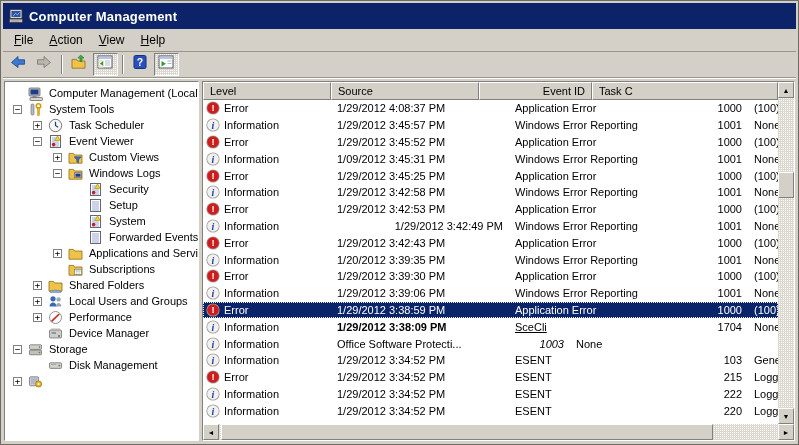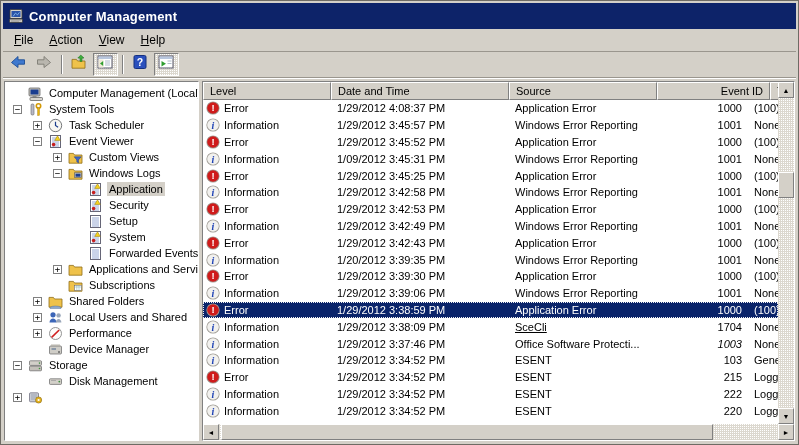--- a/index.html
+++ b/index.html
@@ -214,64 +214,52 @@
           </span>
           <span class="tree-icon">
             <svg viewBox="0 0 0 0 15 15">
               <path d="M1 3.4h4.4l1.2 1.6H14v8.2H1z" fill="#efc24a" stroke="#8f6d17" stroke-width=".8"></path>
               <rect x="6.5" y="6.8" width="7" height="4.8" fill="#cfcdc7" stroke="#555" stroke-width=".6"></rect>
               <rect x="7.5" y="7.7" width="5" height="3" fill="#1b3e8f"></rect>
             </svg>
           </span>
           <span class="tree-label">Windows Logs</span>
         </div>
-        <div class="tree-row selected" style="padding-left: 68px;">
+        <div class="tree-row" style="padding-left: 68px;">
           <span class="expwrap"></span>
           <span class="tree-icon">
             <svg viewBox="0 0 0 0 15 15">
               <rect x="2.5" y="1.5" width="10" height="12" fill="#fff" stroke="#667"></rect>
               <path d="M4 4h7M4 6h7M4 8h7M4 10h7M4 12h7" stroke="#7b93c8" stroke-width=".8"></path>
               <path d="M9.5 1.8l2.8 4.6H6.7z" fill="#f7d21c" stroke="#9b7d07" stroke-width=".5"></path>
               <circle cx="5.6" cy="10.6" r="1.8" fill="#c81e1e"></circle>
             </svg>
           </span>
-          <span class="tree-label">Application</span>
+          <span class="tree-label">Security</span>
+        </div>
+        <div class="tree-row" style="padding-left: 68px;">
+          <span class="expwrap"></span>
+          <span class="tree-icon">
+            <svg viewBox="0 0 0 0 15 15">
+              <rect x="2.5" y="1.5" width="10" height="12" fill="#fff" stroke="#667"></rect>
+              <path d="M4 4h7M4 6h7M4 8h7M4 10h7M4 12h7" stroke="#7b93c8" stroke-width=".8"></path>
+            </svg>
+          </span>
+          <span class="tree-label">Setup</span>
         </div>
         <div class="tree-row" style="padding-left: 68px;">
           <span class="expwrap"></span>
           <span class="tree-icon">
             <svg viewBox="0 0 0 0 15 15">
               <rect x="2.5" y="1.5" width="10" height="12" fill="#fff" stroke="#667"></rect>
               <path d="M4 4h7M4 6h7M4 8h7M4 10h7M4 12h7" stroke="#7b93c8" stroke-width=".8"></path>
               <path d="M9.5 1.8l2.8 4.6H6.7z" fill="#f7d21c" stroke="#9b7d07" stroke-width=".5"></path>
               <circle cx="5.6" cy="10.6" r="1.8" fill="#c81e1e"></circle>
             </svg>
           </span>
-          <span class="tree-label">Security</span>
-        </div>
-        <div class="tree-row" style="padding-left: 68px;">
-          <span class="expwrap"></span>
-          <span class="tree-icon">
-            <svg viewBox="0 0 0 0 15 15">
-              <rect x="2.5" y="1.5" width="10" height="12" fill="#fff" stroke="#667"></rect>
-              <path d="M4 4h7M4 6h7M4 8h7M4 10h7M4 12h7" stroke="#7b93c8" stroke-width=".8"></path>
-            </svg>
-          </span>
-          <span class="tree-label">Setup</span>
-        </div>
-        <div class="tree-row" style="padding-left: 68px;">
-          <span class="expwrap"></span>
-          <span class="tree-icon">
-            <svg viewBox="0 0 0 0 15 15">
-              <rect x="2.5" y="1.5" width="10" height="12" fill="#fff" stroke="#667"></rect>
-              <path d="M4 4h7M4 6h7M4 8h7M4 10h7M4 12h7" stroke="#7b93c8" stroke-width=".8"></path>
-              <path d="M9.5 1.8l2.8 4.6H6.7z" fill="#f7d21c" stroke="#9b7d07" stroke-width=".5"></path>
-              <circle cx="5.6" cy="10.6" r="1.8" fill="#c81e1e"></circle>
-            </svg>
-          </span>
           <span class="tree-label">System</span>
         </div>
         <div class="tree-row" style="padding-left: 68px;">
           <span class="expwrap"></span>
           <span class="tree-icon">
             <svg viewBox="0 0 0 0 15 15">
               <rect x="2.5" y="1.5" width="10" height="12" fill="#fff" stroke="#667"></rect>
               <path d="M4 4h7M4 6h7M4 8h7M4 10h7M4 12h7" stroke="#7b93c8" stroke-width=".8"></path>
             </svg>
           </span>
@@ -316,21 +304,21 @@
             <span class="expbox">+</span>
           </span>
           <span class="tree-icon">
             <svg viewBox="0 0 0 0 15 15">
               <circle cx="5" cy="4.8" r="2.6" fill="#3c66b8"></circle>
               <path d="M1.5 12.5c0-2.6 2-4 3.5-4s3.5 1.4 3.5 4z" fill="#3c66b8"></path>
               <circle cx="10.6" cy="5.4" r="2.2" fill="#9aa7ba"></circle>
               <path d="M7.8 12.5c0-2.3 1.6-3.5 2.8-3.5s2.8 1.2 2.8 3.5z" fill="#9aa7ba"></path>
             </svg>
           </span>
-          <span class="tree-label">Local Users and Shared</span>
+          <span class="tree-label">Local Users and Groups</span>
         </div>
         <div class="tree-row" style="padding-left: 28px;">
           <span class="expwrap">
             <span class="expbox">+</span>
           </span>
           <span class="tree-icon">
             <svg viewBox="0 0 0 0 15 15">
               <circle cx="7.5" cy="7.5" r="6" fill="#fdfdfb" stroke="#888" stroke-width=".9"></circle>
               <path d="M3.6 11.4L11.2 4" stroke="#d02020" stroke-width="1.6"></path>
             </svg>
@@ -387,21 +375,20 @@
             </svg>
           </span>
         </div>
       </div>
 
     <div class="list-pane">
       <div class="lp-top">
         <div class="lp-content">
           <div class="header-row">
               <div class="hcell" style="width: 128px;">Level</div>
-              <div class="hcell" style="width: 178px;">Date and Time</div>
               <div class="hcell" style="width: 148px;">Source</div>
               <div class="hcell right" style="width: 113px;">Event ID</div>
               <div class="hcell fill">Task C</div>
             </div>
           <div class="rows">
               <div class="row">
                 <div class="cell level" style="width: 128px;">
                   <span style="display: inline-flex;">
                     <svg viewBox="0 0 14 14">
                       <circle cx="7" cy="7" r="6.6" fill="#9f9c95"></circle>
@@ -516,21 +503,21 @@
                 <div class="cell level" style="width: 128px;">
                   <span style="display: inline-flex;">
                     <svg viewBox="0 0 14 14">
                       <circle cx="7" cy="7" r="6.6" fill="#9f9c95"></circle>
                       <circle cx="7" cy="7" r="5.8" fill="#f2f1ee"></circle>
                       <text x="7" y="10.6" text-anchor="middle" font-size="10" font-weight="bold" font-style="italic" fill="#1d41b4" font-family="Liberation Serif, serif">i</text>
                     </svg>
                   </span>
                   <span>Information</span>
                 </div>
-                <div class="cell" style="width: 178px;">1/29/2012 3:42:49 PM</div>
+                <div class="cell" style="width: 178px; text-align: right;">1/29/2012 3:42:49 PM</div>
                 <div class="cell" style="width: 148px;">Windows Error Reporting</div>
                 <div class="cell right" style="width: 91px;">1001</div>
                 <div class="cell fill">None</div>
               </div>
               <div class="row">
                 <div class="cell level" style="width: 128px;">
                   <span style="display: inline-flex;">
                     <svg viewBox="0 0 14 14">
                       <circle cx="7" cy="7" r="6.6" fill="#9f9c95"></circle>
                       <circle cx="7" cy="7" r="5.8" fill="#cf1b1b"></circle>
@@ -612,37 +599,36 @@
                 <div class="cell level" style="width: 128px;">
                   <span style="display: inline-flex;">
                     <svg viewBox="0 0 14 14">
                       <circle cx="7" cy="7" r="6.6" fill="#9f9c95"></circle>
                       <circle cx="7" cy="7" r="5.8" fill="#f2f1ee"></circle>
                       <text x="7" y="10.6" text-anchor="middle" font-size="10" font-weight="bold" font-style="italic" fill="#1d41b4" font-family="Liberation Serif, serif">i</text>
                     </svg>
                   </span>
                   <span>Information</span>
                 </div>
-                <div class="cell" style="width: 178px;">1/29/2012 3:38:09 PM</div>
+                <div class="cell" style="width: 178px; font-weight: bold;">1/29/2012 3:38:09 PM</div>
                 <div class="cell" style="width: 148px; text-decoration: underline;">SceCli</div>
                 <div class="cell right" style="width: 91px;">1704</div>
                 <div class="cell fill">None</div>
               </div>
               <div class="row">
                 <div class="cell level" style="width: 128px;">
                   <span style="display: inline-flex;">
                     <svg viewBox="0 0 14 14">
                       <circle cx="7" cy="7" r="6.6" fill="#9f9c95"></circle>
                       <circle cx="7" cy="7" r="5.8" fill="#f2f1ee"></circle>
                       <text x="7" y="10.6" text-anchor="middle" font-size="10" font-weight="bold" font-style="italic" fill="#1d41b4" font-family="Liberation Serif, serif">i</text>
                     </svg>
                   </span>
                   <span>Information</span>
                 </div>
-                <div class="cell" style="width: 178px;">1/29/2012 3:37:46 PM</div>
                 <div class="cell" style="width: 148px;">Office Software Protecti...</div>
                 <div class="cell right" style="width: 91px; font-style: italic;">1003</div>
                 <div class="cell fill">None</div>
               </div>
               <div class="row">
                 <div class="cell level" style="width: 128px;">
                   <span style="display: inline-flex;">
                     <svg viewBox="0 0 14 14">
                       <circle cx="7" cy="7" r="6.6" fill="#9f9c95"></circle>
                       <circle cx="7" cy="7" r="5.8" fill="#f2f1ee"></circle>

